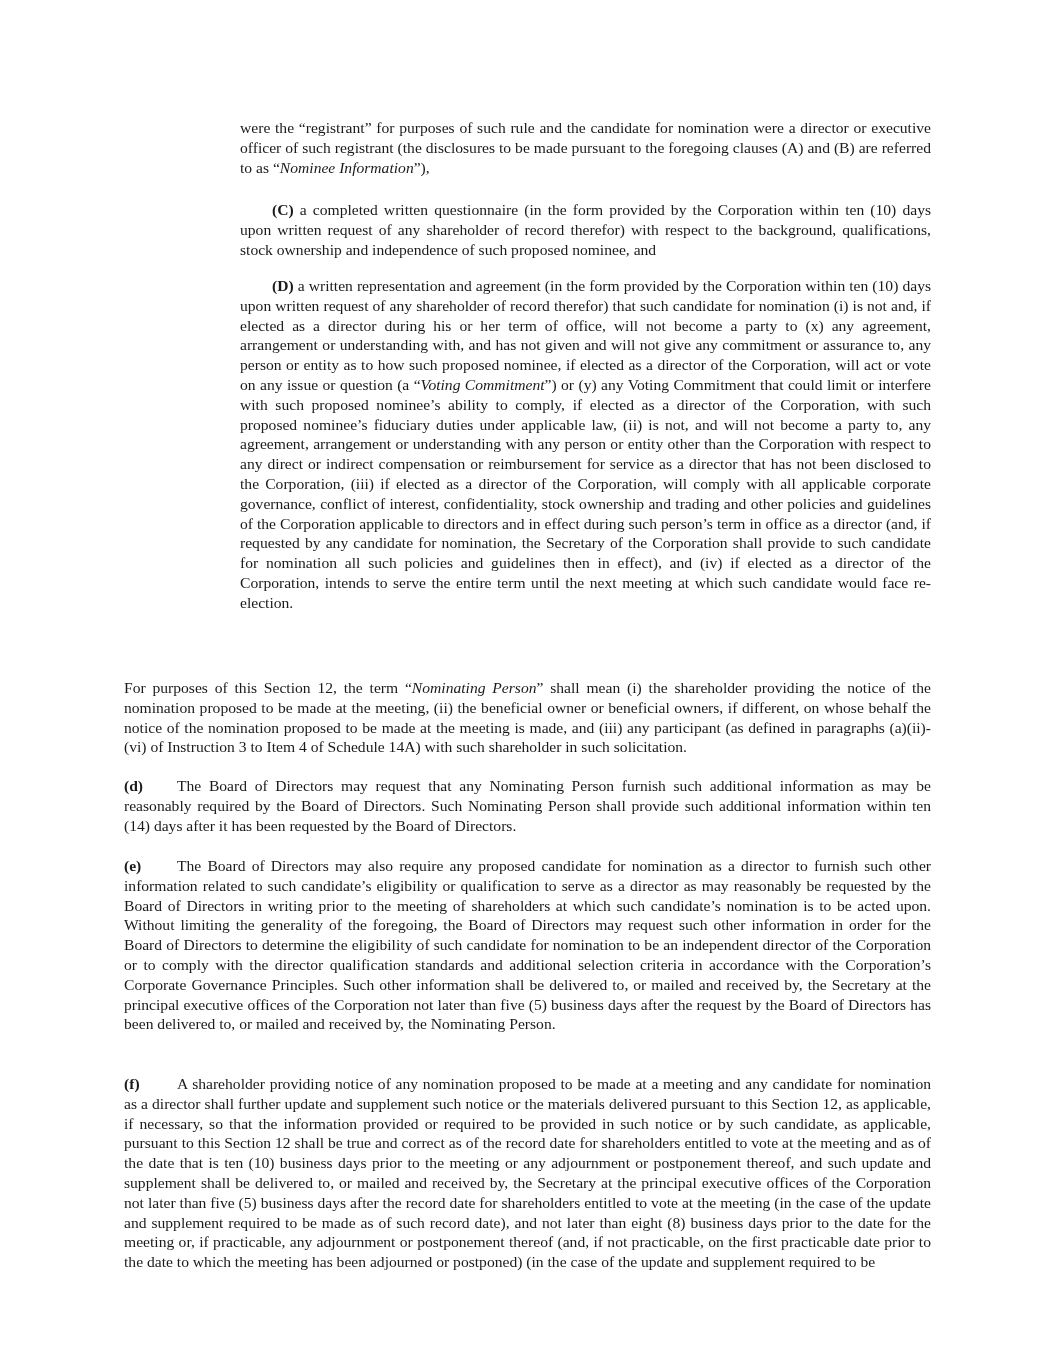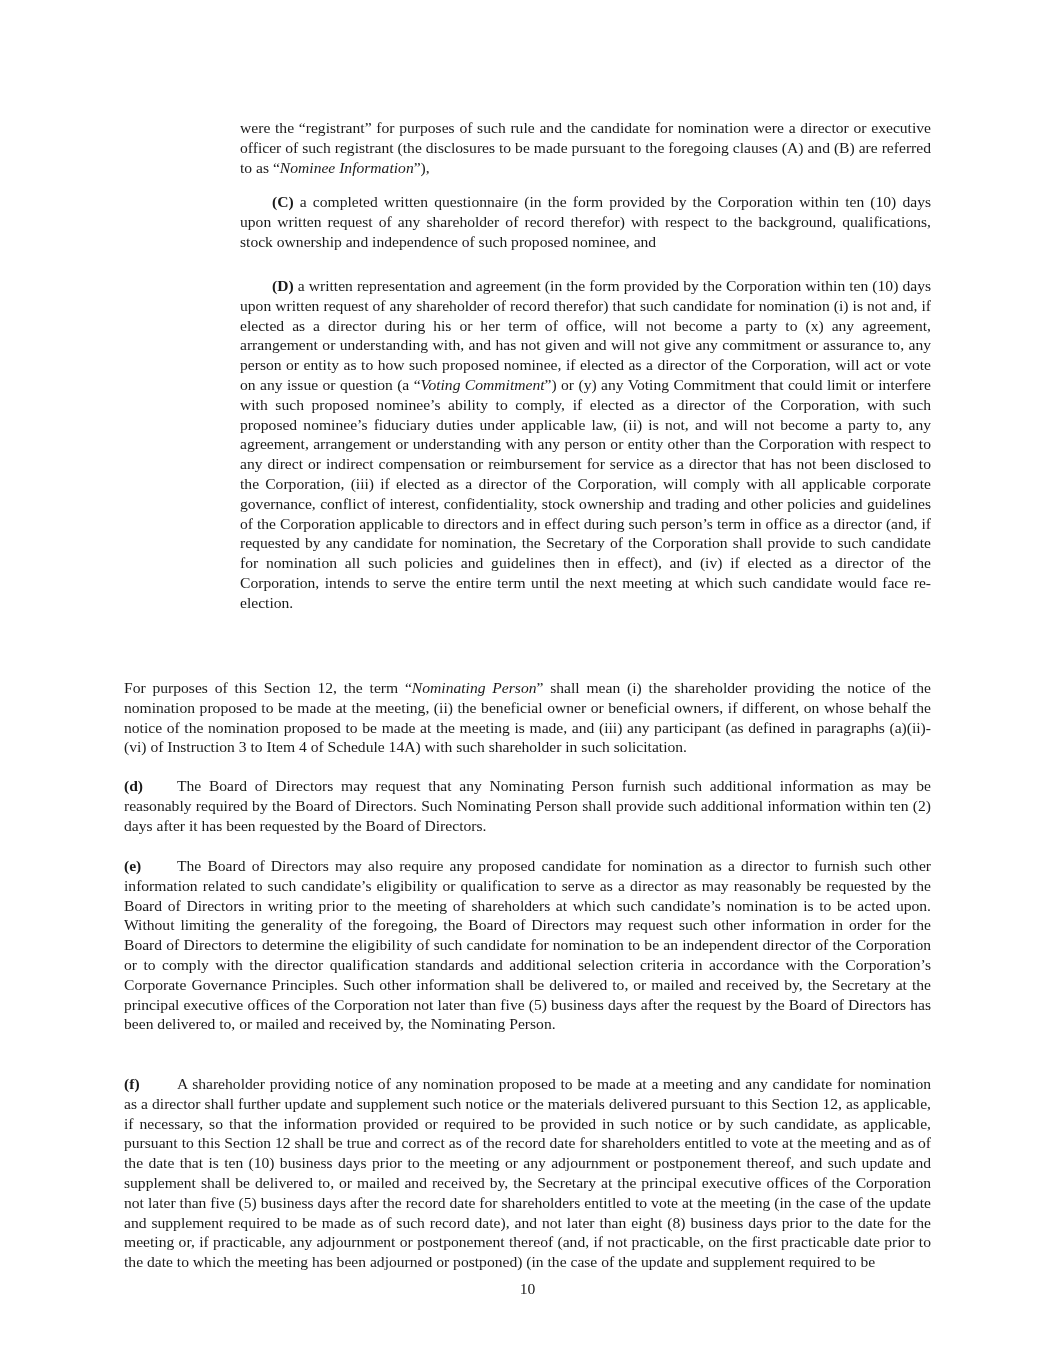--- a/index.html
+++ b/index.html
@@ -61,27 +61,26 @@
       text-align: center;
     }
   </style>
 </head>
 <body>
 
 <div class="page">
 
   <p class="para indented" style="top:118px;"><span>were the “registrant” for purposes of such rule and the candidate for nomination were a director or executive officer of such registrant (the disclosures to be made pursuant to the foregoing clauses (A) and (B) are referred to as “</span><i>Nominee Information</i><span>”),</span></p>
 
-  <p class="para indented" style="top:192px;"><span class="first-indent"></span><span class="label-bold">(C)</span><span> a completed written questionnaire (in the form provided by the Corporation within ten (10) days upon written request of any shareholder of record therefor) with respect to the background, qualifications, stock ownership and independence of such proposed nominee, and</span></p>
+  <p class="para indented" style="top:200px;"><span class="first-indent"></span><span class="label-bold">(C)</span><span> a completed written questionnaire (in the form provided by the Corporation within ten (10) days upon written request of any shareholder of record therefor) with respect to the background, qualifications, stock ownership and independence of such proposed nominee, and</span></p>
 
   <p class="para indented" style="top:276px;"><span class="first-indent"></span><span class="label-bold">(D)</span><span> a written representation and agreement (in the form provided by the Corporation within ten (10) days upon written request of any shareholder of record therefor) that such candidate for nomination (i) is not and, if elected as a director during his or her term of office, will not become a party to (x) any agreement, arrangement or understanding with, and has not given and will not give any commitment or assurance to, any person or entity as to how such proposed nominee, if elected as a director of the Corporation, will act or vote on any issue or question (a “</span><i>Voting Commitment</i><span>”) or (y) any Voting Commitment that could limit or interfere with such proposed nominee’s ability to comply, if elected as a director of the Corporation, with such proposed nominee’s fiduciary duties under applicable law, (ii) is not, and will not become a party to, any agreement, arrangement or understanding with any person or entity other than the Corporation with respect to any direct or indirect compensation or reimbursement for service as a director that has not been disclosed to the Corporation, (iii) if elected as a director of the Corporation, will comply with all applicable corporate governance, conflict of interest, confidentiality, stock ownership and trading and other policies and guidelines of the Corporation applicable to directors and in effect during such person’s term in office as a director (and, if requested by any candidate for nomination, the Secretary of the Corporation shall provide to such candidate for nomination all such policies and guidelines then in effect), and (iv) if elected as a director of the Corporation, intends to serve the entire term until the next meeting at which such candidate would face re-election.</span></p>
 
   <p class="para full" style="top:654px;"><span>For purposes of this Section 12, the term “</span><i>Nominating Person</i><span>” shall mean (i) the shareholder providing the notice of the nomination proposed to be made at the meeting, (ii) the beneficial owner or beneficial owners, if different, on whose behalf the notice of the nomination proposed to be made at the meeting is made, and (iii) any participant (as defined in paragraphs (a)(ii)-(vi) of Instruction 3 to Item 4 of Schedule 14A) with such shareholder in such solicitation.</span></p>
 
-  <p class="para full" style="top:752px;"><span class="label-tab">(d)</span><span>The Board of Directors may request that any Nominating Person furnish such additional information as may be reasonably required by the Board of Directors.  Such Nominating Person shall provide such additional information within ten (2) days after it has been requested by the Board of Directors.</span></p>
+  <p class="para full" style="top:752px;"><span class="label-tab">(d)</span><span>The Board of Directors may request that any Nominating Person furnish such additional information as may be reasonably required by the Board of Directors.  Such Nominating Person shall provide such additional information within ten (14) days after it has been requested by the Board of Directors.</span></p>
 
   <p class="para full" style="top:832px;"><span class="label-tab">(e)</span><span>The Board of Directors may also require any proposed candidate for nomination as a director to furnish such other information related to such candidate’s eligibility or qualification to serve as a director as may reasonably be requested by the Board of Directors in writing prior to the meeting of shareholders at which such candidate’s nomination is to be acted upon. Without limiting the generality of the foregoing, the Board of Directors may request such other information in order for the Board of Directors to determine the eligibility of such candidate for nomination to be an independent director of the Corporation or to comply with the director qualification standards and additional selection criteria in accordance with the Corporation’s Corporate Governance Principles.  Such other information shall be delivered to, or mailed and received by, the Secretary at the principal executive offices of the Corporation not later than five (5) business days after the request by the Board of Directors has been delivered to, or mailed and received by, the Nominating Person.</span></p>
 
   <p class="para full" style="top:1050px;"><span class="label-tab">(f)</span><span>A shareholder providing notice of any nomination proposed to be made at a meeting and any candidate for nomination as a director shall further update and supplement such notice or the materials delivered pursuant to this Section 12, as applicable, if necessary, so that the information provided or required to be provided in such notice or by such candidate, as applicable, pursuant to this Section 12 shall be true and correct as of the record date for shareholders entitled to vote at the meeting and as of the date that is ten (10) business days prior to the meeting or any adjournment or postponement thereof, and such update and supplement shall be delivered to, or mailed and received by, the Secretary at the principal executive offices of the Corporation not later than five (5) business days after the record date for shareholders entitled to vote at the meeting (in the case of the update and supplement required to be made as of such record date), and not later than eight (8) business days prior to the date for the meeting or, if practicable, any adjournment or postponement thereof (and, if not practicable, on the first practicable date prior to the date to which the meeting has been adjourned or postponed) (in the case of the update and supplement required to be</span></p>
 
-  <div class="page-number">10</div>
 
 </div>
 
 </body></html>

